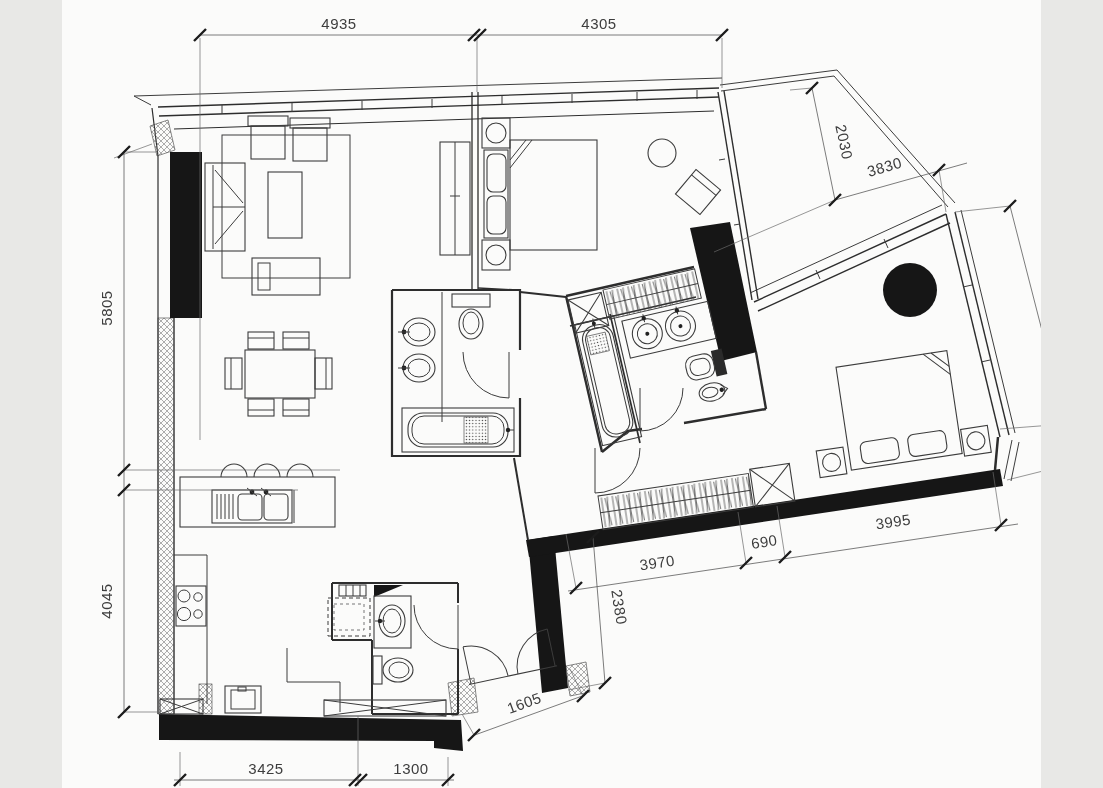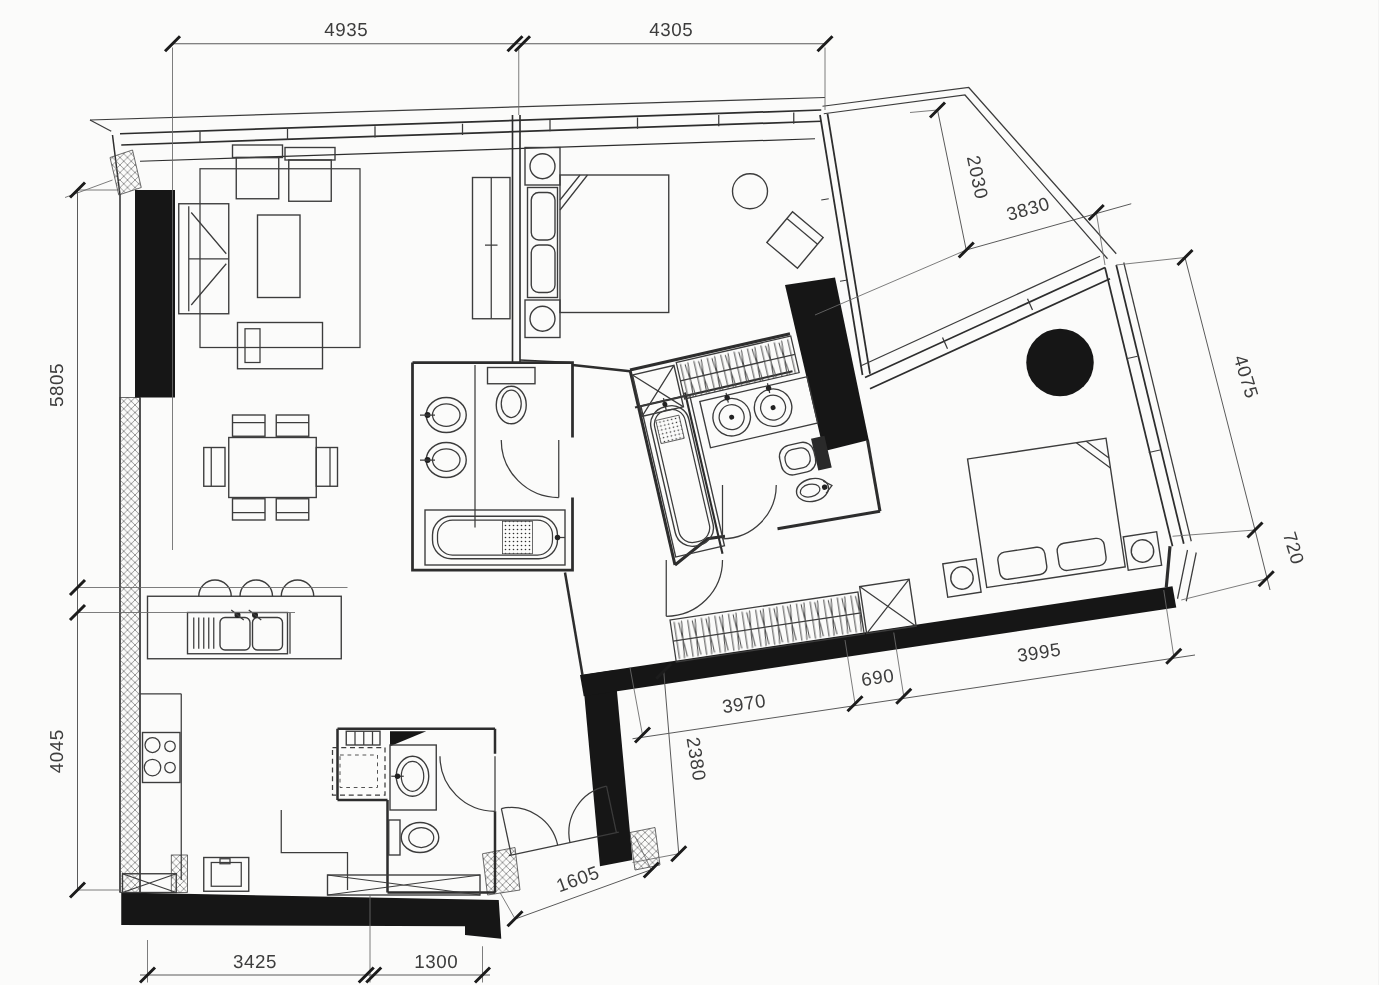--- a/index.html
+++ b/index.html
@@ -1,17 +1,17 @@
 <!DOCTYPE html>
 <html><head>
 <meta charset="utf-8">
 <style>
   html,body{margin:0;padding:0;background:#e8e8e6;}
   .sheet{
-    position:relative;width:1103px;height:788px;background:#fbfbfa;
+    position:relative;width:979px;height:788px;background:#fbfbfa;
     font-family:"Liberation Sans",sans-serif;overflow:hidden;margin:0 auto;
   }
   svg{position:absolute;left:0;top:0;}
   .dimtxt{font-size:15px;fill:#3d3d3d;letter-spacing:.5px;text-anchor:middle;}
   .wall{stroke:#2d2d2d;fill:none;}
   .thin{stroke:#3c3c3c;stroke-width:1;fill:none;}
   .furn{stroke:#3c3c3c;stroke-width:1.1;fill:none;}
   .dimline{stroke:#5a5a5a;stroke-width:.8;fill:none;}
   .ext{stroke:#6a6a6a;stroke-width:.7;fill:none;}
   .tick{stroke:#1c1c1c;stroke-width:2.4;}

